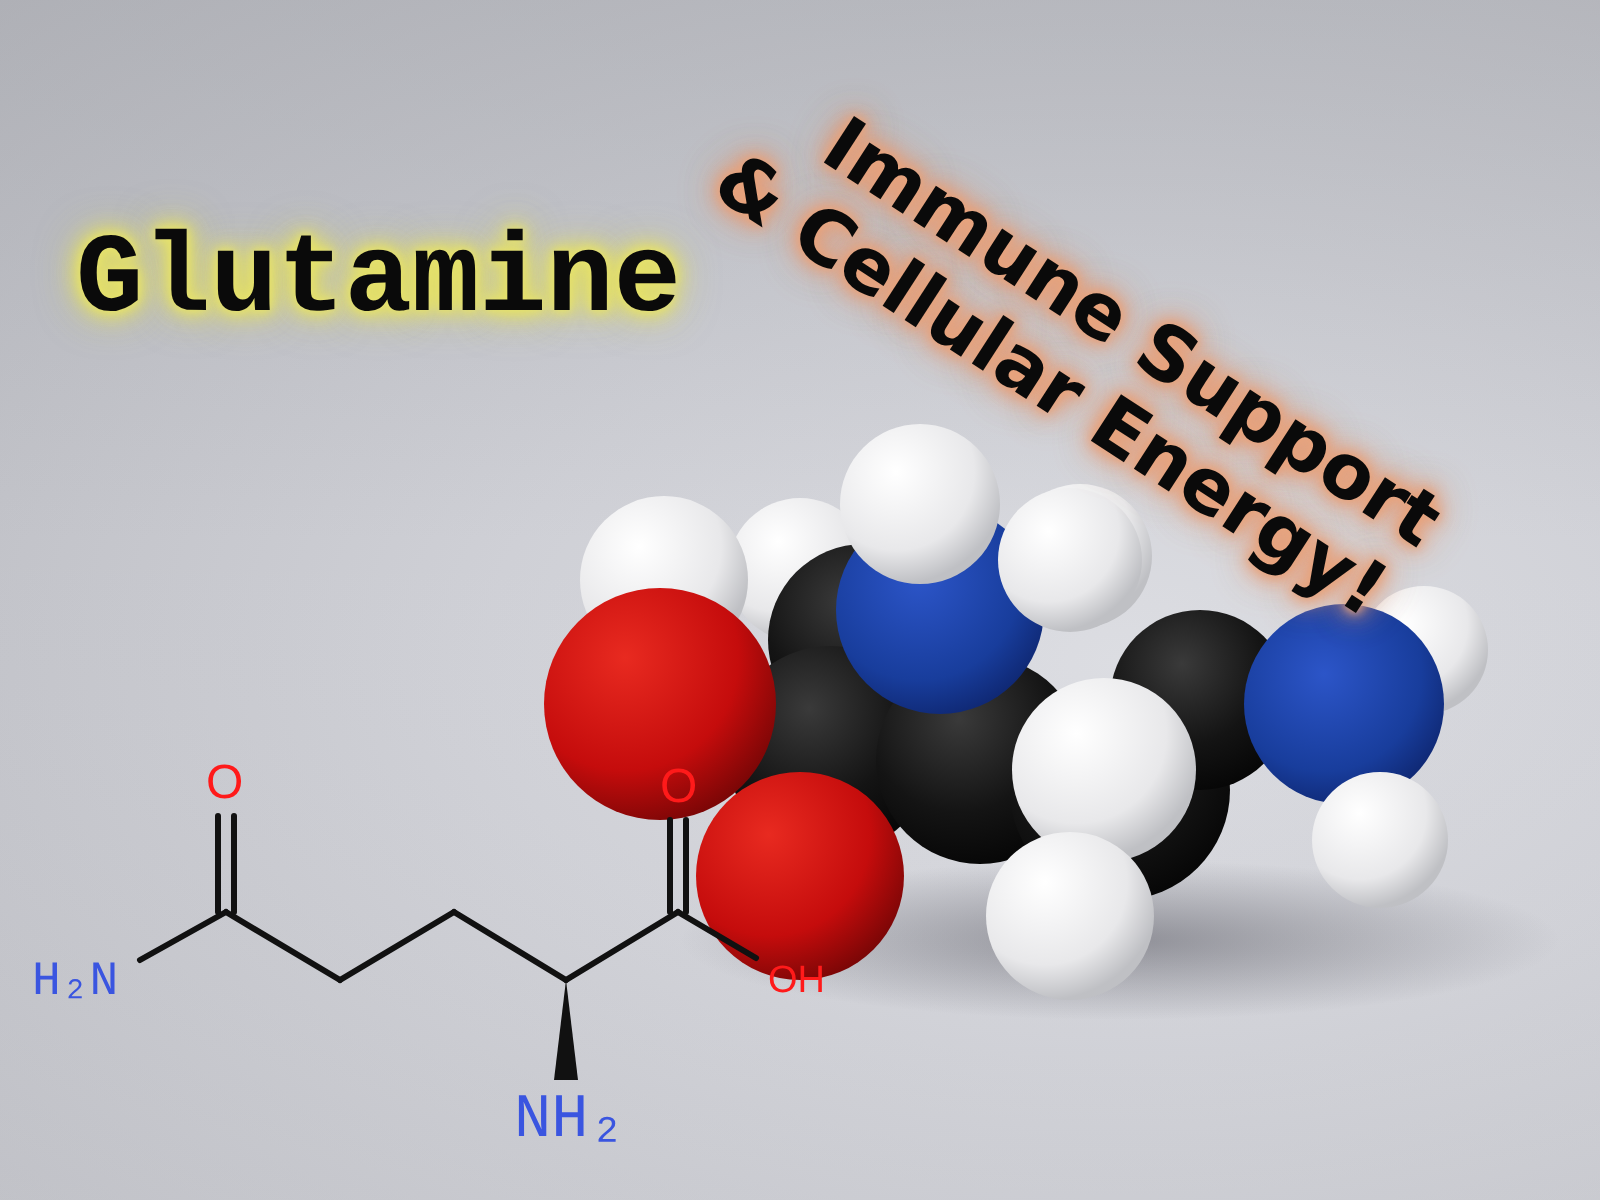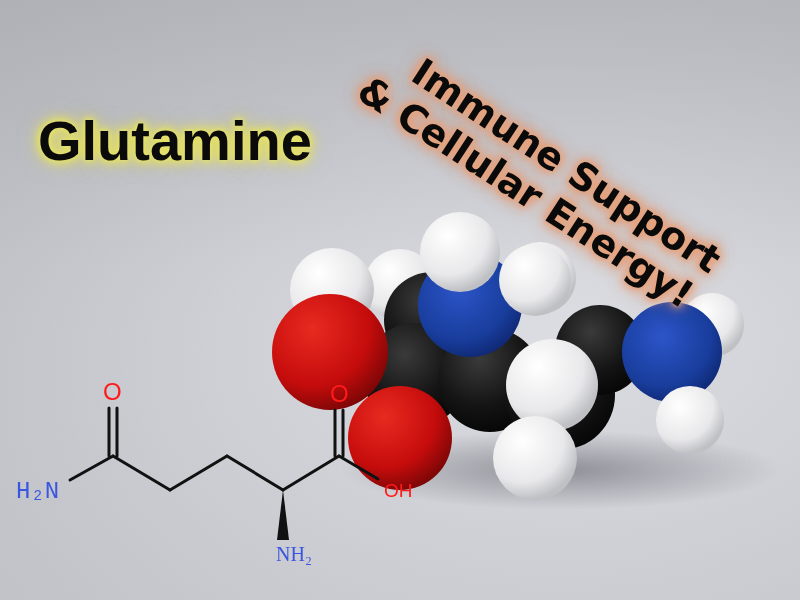--- a/index.html
+++ b/index.html
@@ -9,21 +9,21 @@
       font-family: "DejaVu Sans", sans-serif;
     }
     .stage { position: absolute; inset: 0; }
     .vignette {
       position: absolute; inset: 0;
       background: linear-gradient(180deg, rgba(160,162,168,0.35) 0%, rgba(200,202,208,0) 45%, rgba(220,221,226,0.2) 100%);
       pointer-events: none;
     }
     .title {
       position: absolute; left: 38px; top: 108px;
-      font-family: Liberation Sans, sans-serif;
+      font-family: Liberation Mono, monospace;
       font-weight: bold; font-size: 56px; letter-spacing: 0px;
       color: #0a0a0a;
       text-shadow:
         0 0 4px #e7e36a, 0 0 8px #e7e36a, 0 0 12px #e2de5c,
         0 0 16px rgba(226,222,92,0.8), 0 0 22px rgba(226,222,92,0.5);
     }
     .tagline {
       position: absolute; left: 400px; top: 20px;
       width: 420px;
       transform-origin: 0 0;
@@ -116,21 +116,21 @@
       <line x1="343" y1="456" x2="343" y2="410"></line>
     </g>
 
     <polygon points="283,490 277,540 289,540" fill="#111111"></polygon>
   </svg>
 
   <div style="position:absolute;left:103px;top:378px;font-family:'Liberation Sans',sans-serif;font-size:24px;color:#ff1a1a;">O</div>
   <div style="position:absolute;left:16px;top:478px;font-family:Liberation Mono, monospace;font-size:24px;color:#3a55e0;">H₂N</div>
   <div style="position:absolute;left:330px;top:380px;font-family:'Liberation Sans',sans-serif;font-size:24px;color:#ff1a1a;">O</div>
   <div style="position:absolute;left:384px;top:480px;font-family:'Liberation Sans',sans-serif;font-size:19px;color:#ff1a1a;">OH</div>
-  <div style="position:absolute;left:276px;top:543px;font-family:Liberation Serif, serif;font-size:20px;color:#3a55e0;">NH₂</div>
+  <div style="position:absolute;left:257px;top:543px;font-family:Liberation Mono, monospace;font-size:31px;color:#3a55e0;">NH₂</div>
 
   <div class="title">Glutamine</div>
 
   <div class="tagline">
     <span class="line1">Immune Support</span>
     <span class="line2">&amp; Cellular Energy!</span>
   </div>
 </div>
 
 </body></html>

